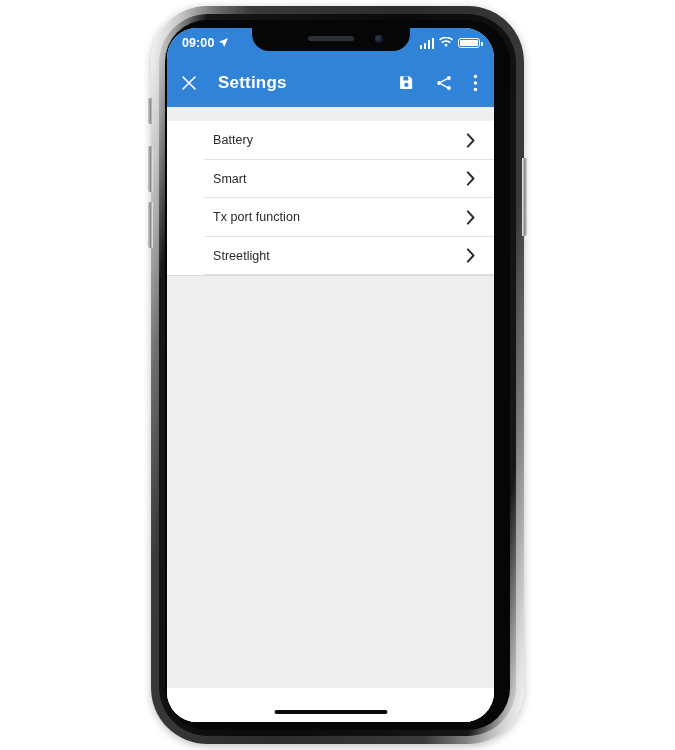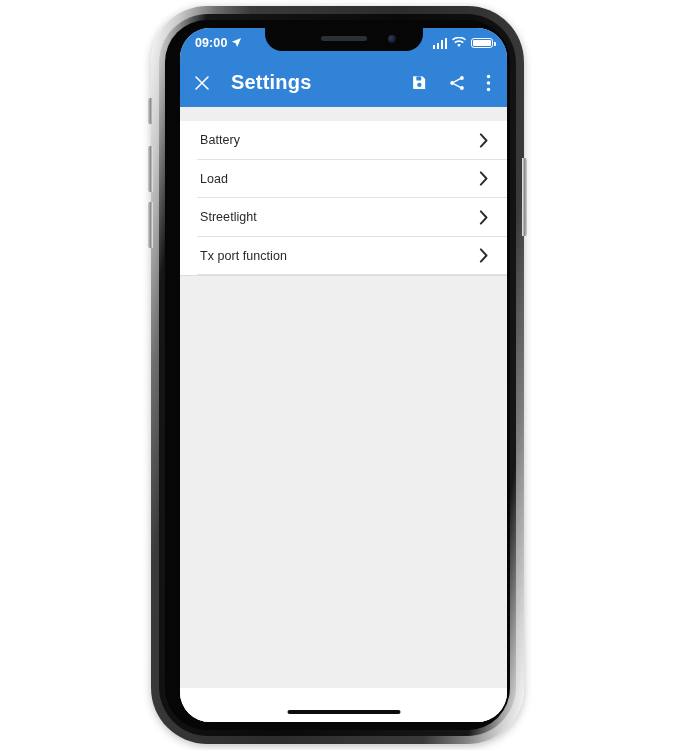--- a/index.html
+++ b/index.html
@@ -36,21 +36,21 @@
   
   .btn-side { position:absolute; background:linear-gradient(90deg,#cfcfcf,#8d8d8d,#efefef); }
   .btn-mute  { left:148px; top:98px;  width:5px; height:26px; border-radius:2px 0 0 2px; }
   .btn-vup   { left:148px; top:146px; width:5px; height:46px; border-radius:2px 0 0 2px; }
   .btn-vdn   { left:148px; top:202px; width:5px; height:46px; border-radius:2px 0 0 2px; }
   .btn-power { left:522px; top:158px; width:5px; height:78px; border-radius:0 2px 2px 0;
                background:linear-gradient(90deg,#efefef,#8d8d8d,#cfcfcf); }
 
   
   .screen {
-    position:absolute; left:180px; top:28px;
+    position:absolute; left:167px; top:28px;
     width:327px; height:694px;
     border-radius:30px; overflow:hidden;
     background:#efeff0;
   }
 
   
   .notch {
     position:absolute; left:50%; transform:translateX(-50%); top:0;
     width:158px; height:23px; background:#060606;
     border-radius:0 0 17px 17px; z-index:30;
@@ -88,34 +88,35 @@
     width:1.8px; height:4px; background:#fff; border-radius:0 1px 1px 0;
   }
   .battery span{ display:block; width:100%; height:100%; background:#fff; border-radius:1px; }
 
   
   .appbar {
     height:49px; background:#3183d8;
     display:flex; align-items:center; padding:0 12px 0 13px;
   }
   .appbar-title {
-    color:#fff; font-size:20px; font-weight:bold;
+    color:#fff; font-size:17px; font-weight:bold;
     margin-left:20px; letter-spacing:.2px;
   }
   .appbar-actions { margin-left:auto; display:flex; align-items:center; gap:20px; padding-right:4px; }
   .icon-btn { display:flex; align-items:center; justify-content:center; cursor:pointer; }
 
   
   .content { background:#efeff0; height:calc(100% - 79px); position:relative; }
   .gap-top { height:14px; background:#efeff0; }
   .list { background:#ffffff; }
   .list-item {
     position:relative; display:flex; align-items:center;
-    height:38.5px; padding:0 17px 0 20px; cursor:pointer;
+    height:38.5px; padding:0 17px 0 26px; cursor:pointer;
     background:#fff;
+    margin-left:20px;
   }
   .list-item .label {
     font-size:12.5px; color:#27292b; letter-spacing:.05px;
   }
   .list-item .chev { margin-left:auto; display:flex; align-items:center; }
   .list-item::after {
     content:""; position:absolute; left:17px; right:0; bottom:0;
     height:1px; background:#e2e2e3;
   }
   .list-bottom-edge { height:1px; background:#dcdcdd; }
@@ -221,39 +222,39 @@
           <span class="label">Battery</span>
           <span class="chev">
             <svg width="12" height="15" viewBox="0 0 12 18">
                 <path d="M2.2 1.6L9 9l-6.8 7.4" stroke="#2b2b2b" stroke-width="2.3" fill="none" stroke-linecap="round" stroke-linejoin="round"></path>
               </svg>
           </span>
         </div>
 
 
         <div class="list-item">
-          <span class="label">Load</span>
+          <span class="label">Smart</span>
+          <span class="chev">
+            <svg width="12" height="15" viewBox="0 0 12 18">
+                <path d="M2.2 1.6L9 9l-6.8 7.4" stroke="#2b2b2b" stroke-width="2.3" fill="none" stroke-linecap="round" stroke-linejoin="round"></path>
+              </svg>
+          </span>
+        </div>
+
+        <div class="list-item">
+          <span class="label">Tx port function</span>
           <span class="chev">
             <svg width="12" height="15" viewBox="0 0 12 18">
                 <path d="M2.2 1.6L9 9l-6.8 7.4" stroke="#2b2b2b" stroke-width="2.3" fill="none" stroke-linecap="round" stroke-linejoin="round"></path>
               </svg>
           </span>
         </div>
 
         <div class="list-item">
           <span class="label">Streetlight</span>
-          <span class="chev">
-            <svg width="12" height="15" viewBox="0 0 12 18">
-                <path d="M2.2 1.6L9 9l-6.8 7.4" stroke="#2b2b2b" stroke-width="2.3" fill="none" stroke-linecap="round" stroke-linejoin="round"></path>
-              </svg>
-          </span>
-        </div>
-
-        <div class="list-item">
-          <span class="label">Tx port function</span>
           <span class="chev">
             <svg width="12" height="15" viewBox="0 0 12 18">
                 <path d="M2.2 1.6L9 9l-6.8 7.4" stroke="#2b2b2b" stroke-width="2.3" fill="none" stroke-linecap="round" stroke-linejoin="round"></path>
               </svg>
           </span>
         </div>
 
 
       </div>
       <div class="list-bottom-edge"></div>

